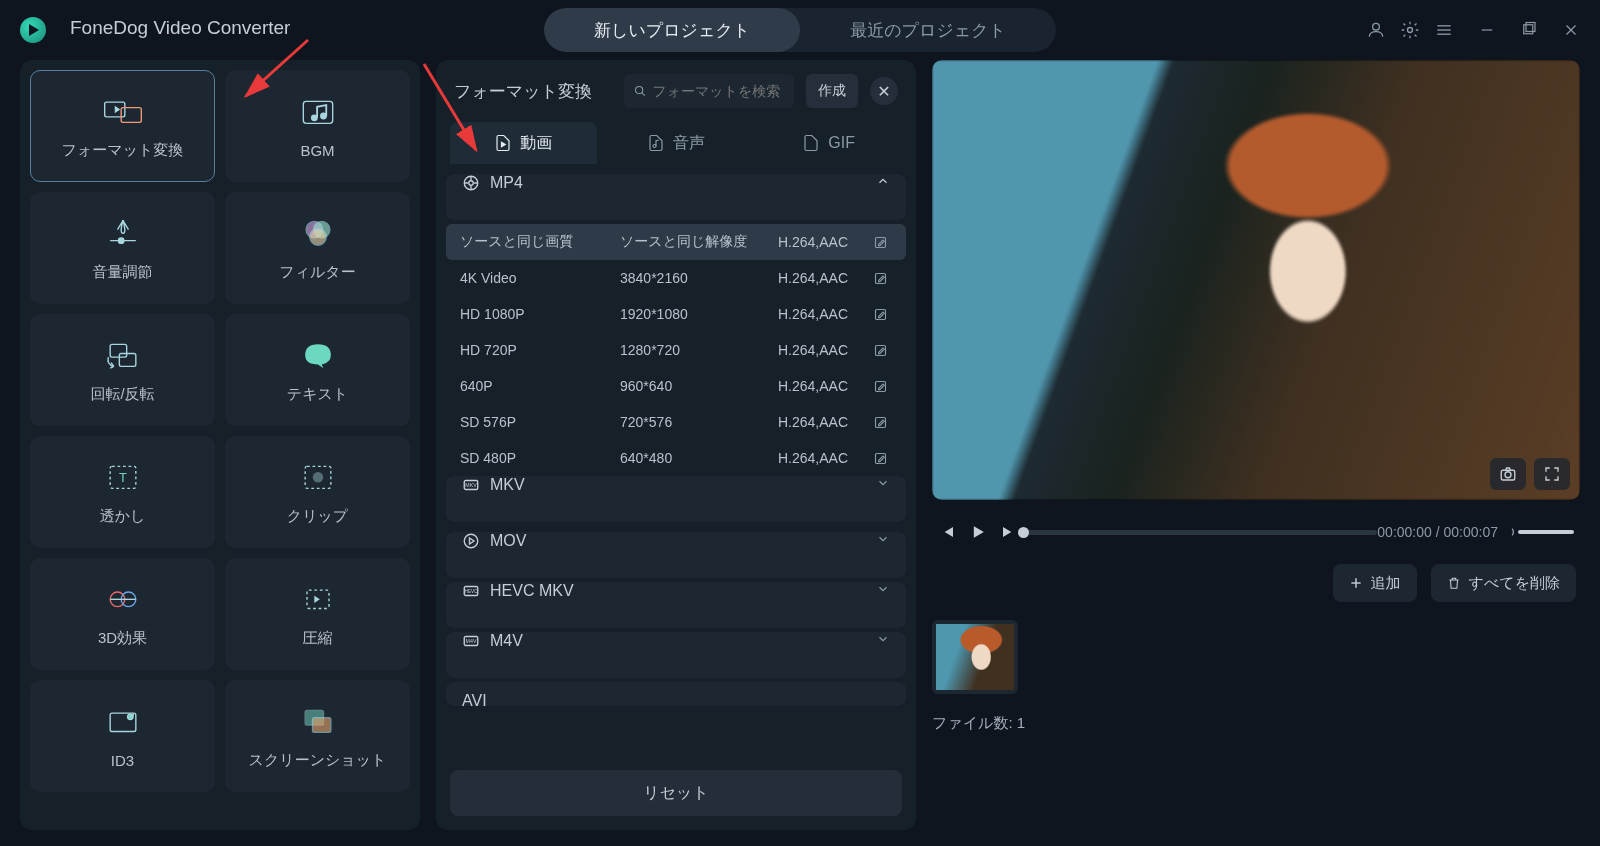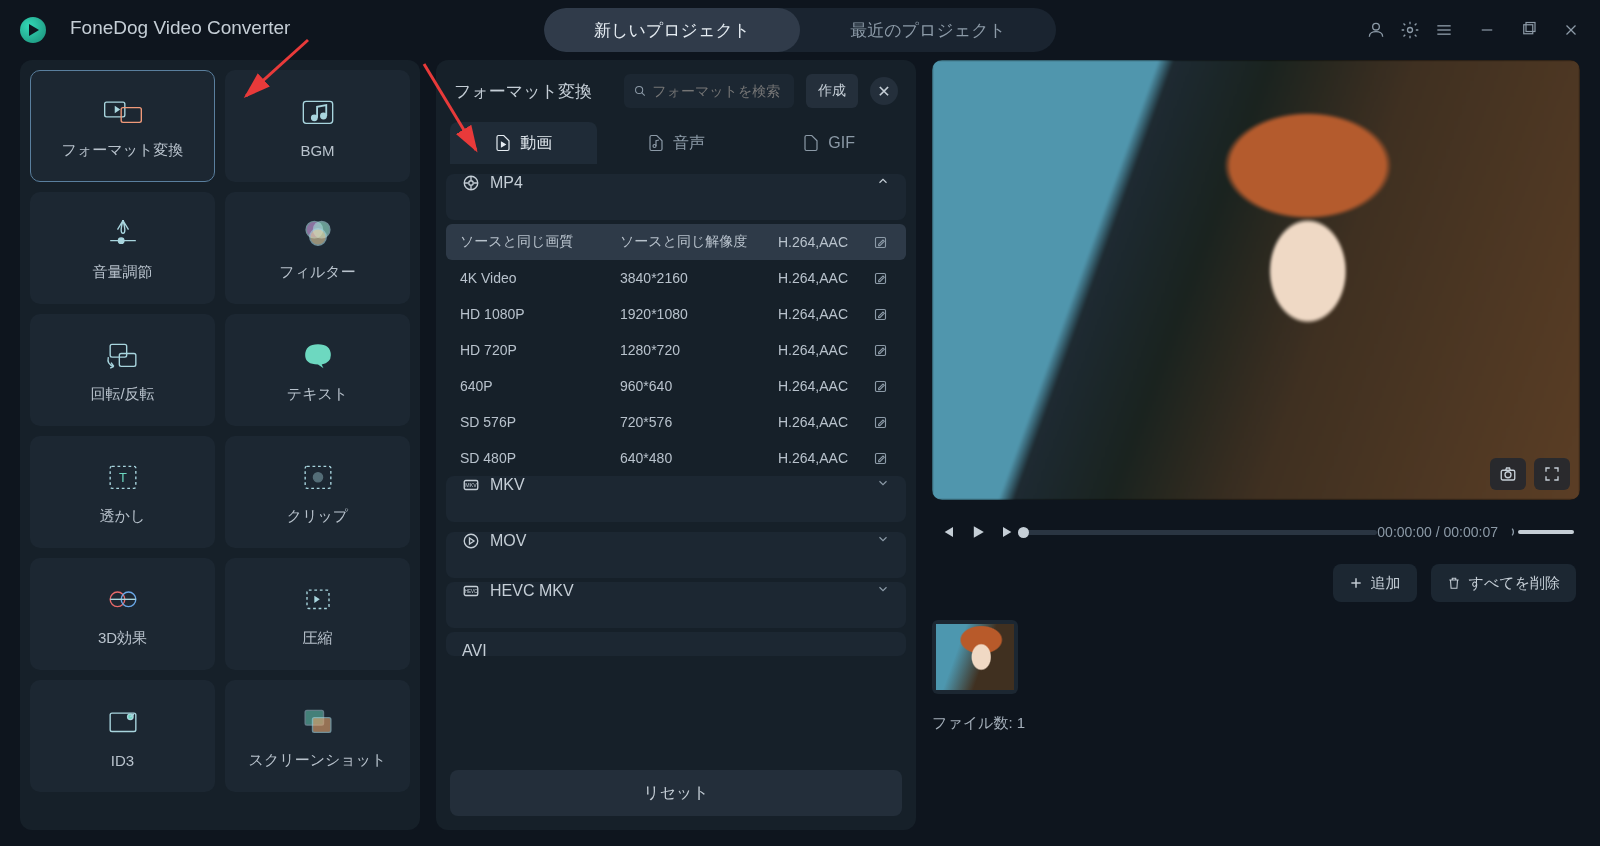--- a/index.html
+++ b/index.html
@@ -557,20 +557,30 @@
       <div class="format-group-head">
         <svg width="18" height="18" viewBox="0 0 24 24" stroke="#c5ced6" fill="none" stroke-width="1.8">
             <rect x="3" y="6" width="18" height="12" rx="2"></rect>
             <text x="12" y="15" font-size="6" fill="#c5ced6" text-anchor="middle" stroke="none">HEVC</text>
           </svg>
         <span class="name">HEVC MKV</span>
         <svg width="14" height="14" viewBox="0 0 24 24" stroke="#8c9aa7" fill="none" stroke-width="2">
             <polyline points="6 9 12 15 18 9"></polyline>
           </svg>
       </div>
+      <div class="format-group-head">
+        <svg width="18" height="18" viewBox="0 0 24 24" stroke="#c5ced6" fill="none" stroke-width="1.8">
+            <rect x="3" y="6" width="18" height="12" rx="2"></rect>
+            <text x="12" y="15" font-size="7" fill="#c5ced6" text-anchor="middle" stroke="none">M4V</text>
+          </svg>
+        <span class="name">M4V</span>
+        <svg width="14" height="14" viewBox="0 0 24 24" stroke="#8c9aa7" fill="none" stroke-width="2">
+            <polyline points="6 9 12 15 18 9"></polyline>
+          </svg>
+      </div>
       <div class="format-group-head" style="height:24px; overflow:hidden;flex-direction:column;">
         <svg width="18" height="18" viewBox="0 0 24 24" stroke="#c5ced6" fill="none" stroke-width="1.8">
             <rect x="3" y="6" width="18" height="12" rx="2"></rect>
           </svg>
         <span class="name">AVI</span>
         <svg width="14" height="14" viewBox="0 0 24 24" stroke="#8c9aa7" fill="none" stroke-width="2">
             <polyline points="6 9 12 15 18 9"></polyline>
           </svg>
       </div>
     </div>

